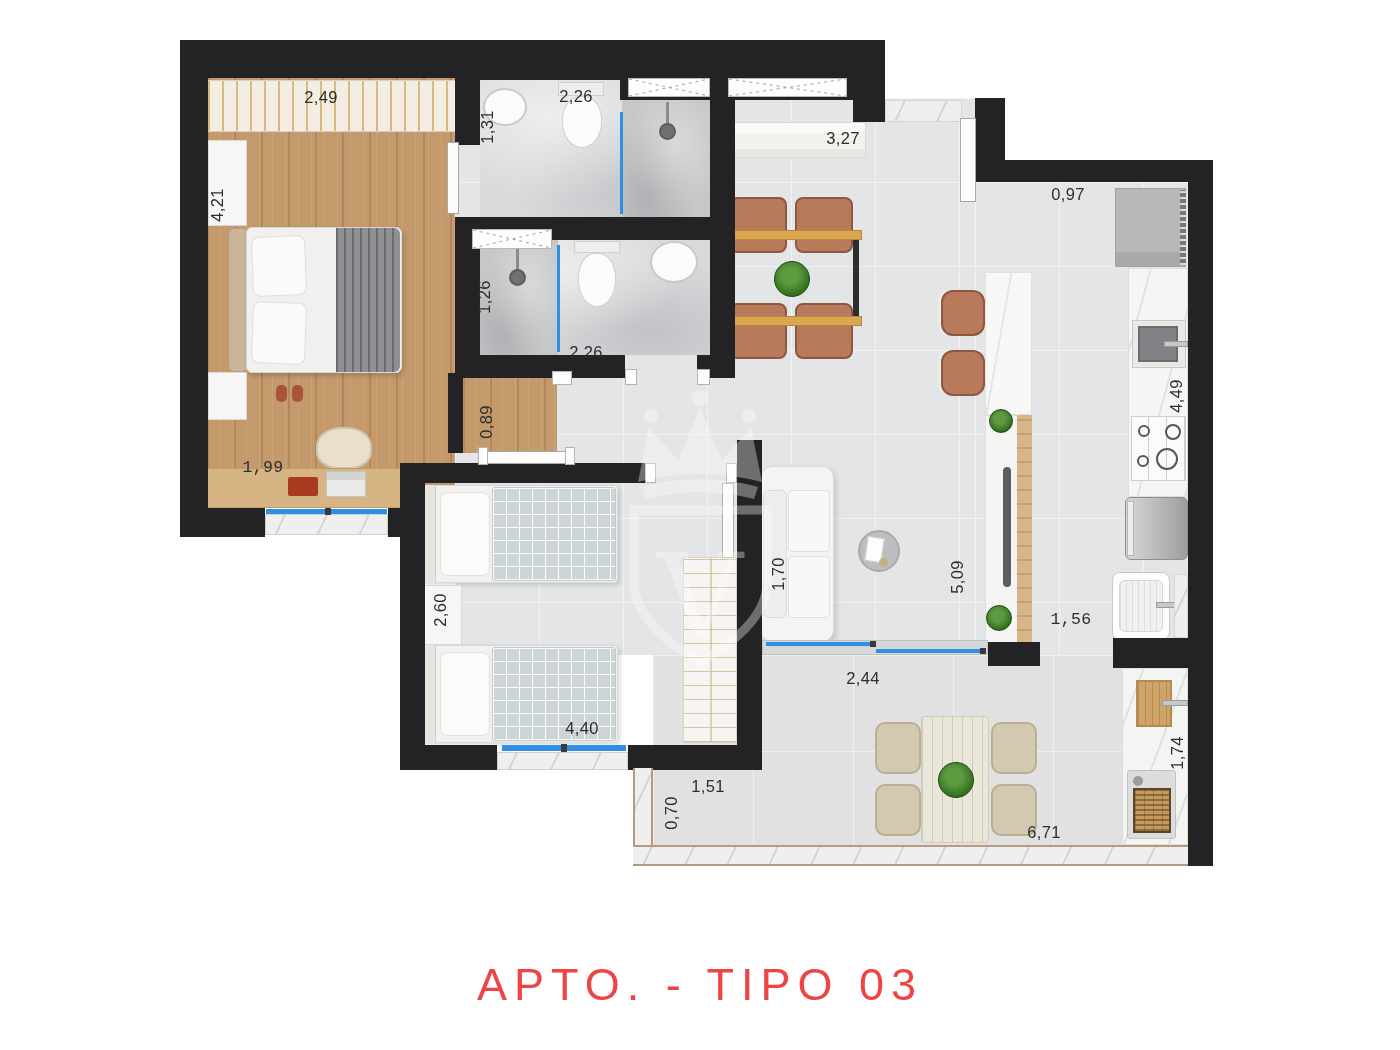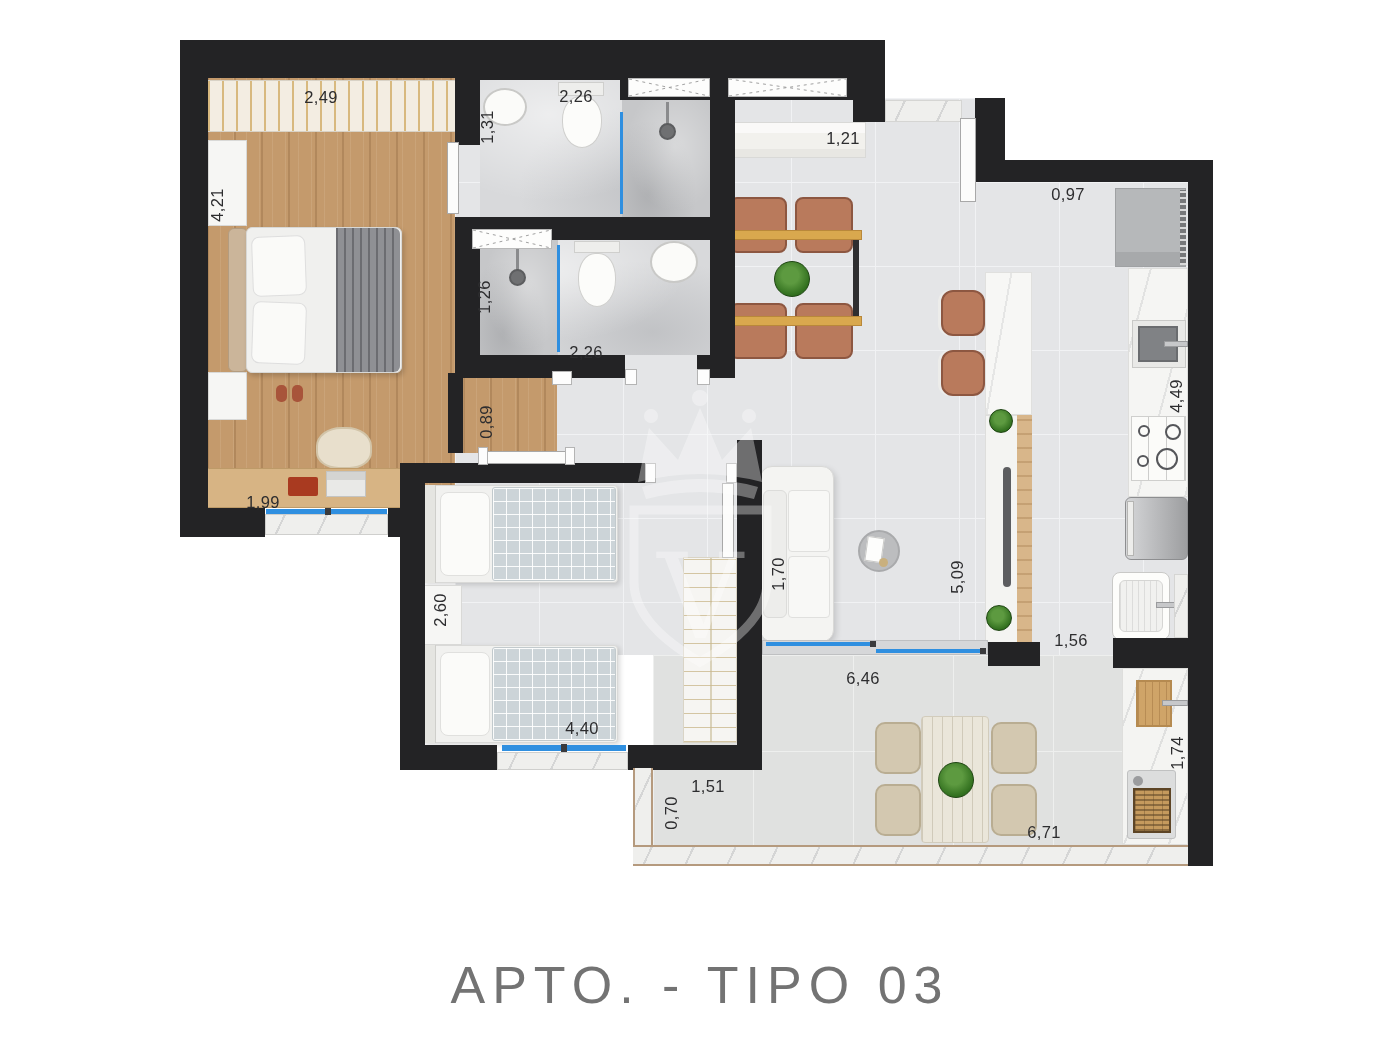--- a/index.html
+++ b/index.html
@@ -30,21 +30,21 @@
   .wall{position:absolute;box-sizing:border-box;background:#232325;}
   .jamb{position:absolute;box-sizing:border-box;background:#fdfdfd;border:1px solid #b4b4b4;}
   .leaf{position:absolute;box-sizing:border-box;background:#fcfcfb;border:1px solid #a8a8a8;}
   .glass{position:absolute;background:#2f8fe0;}
   
   .white-f{position:absolute;box-sizing:border-box;background:#f6f6f4;border:1px solid #d9d9d7;}
   .dim{position:absolute;font:400 16.5px/1 "Liberation Sans",sans-serif;color:#2d2d2f;
        letter-spacing:.4px;transform:translate(-50%,-50%);white-space:nowrap;}
   .dim.v{transform:translate(-50%,-50%) rotate(-90deg);}
   .title{position:absolute;left:700px;top:985px;transform:translate(-50%,-50%);
-         font-size:52px;font-weight:300;letter-spacing:7px;color:#737373;white-space:nowrap;}
+         font-size:45px;font-weight:300;letter-spacing:7px;color:#ef4444;white-space:nowrap;}
   .plant{position:absolute;border-radius:50%;
          background:radial-gradient(circle at 45% 40%,#5d9a40 0 30%,#32701f 70%,#265618 100%);
          border:1px solid #1e4512;}
   .chair-brown{position:absolute;box-sizing:border-box;background:#b97a5c;border:2px solid #8d5741;border-radius:8px;}
   .chair-out{position:absolute;box-sizing:border-box;background:#d3c8b0;border:2px solid #b9ad92;border-radius:10px;}
   .checker{background-color:#ccd4d8;
     background-image:linear-gradient(rgba(255,255,255,.9) 1.5px,transparent 1.5px),
                      linear-gradient(90deg,rgba(255,255,255,.9) 1.5px,transparent 1.5px);
     background-size:13px 13px;}
   .xbox{position:absolute;box-sizing:border-box;background:#fdfdfc;border:1px solid #b9b9b9;}
@@ -255,31 +255,31 @@
 
   <div class="glass" style="left:620px;top:112px;width:3px;height:102px;"></div>
   <div class="glass" style="left:557px;top:245px;width:3px;height:107px;"></div>
 
   <span class="dim" style="left:321px;top:97px;">2,49</span>
   <span class="dim v" style="left:217px;top:205px;">4,21</span>
   <span class="dim v" style="left:487px;top:127px;">1,31</span>
   <span class="dim" style="left:576px;top:96px;">2,26</span>
   <span class="dim v" style="left:484px;top:297px;">1,26</span>
   <span class="dim" style="left:586px;top:352px;">2,26</span>
-  <span class="dim" style="left:843px;top:138px;">1,21</span>
+  <span class="dim" style="left:843px;top:138px;">3,27</span>
   <span class="dim" style="left:1068px;top:194px;">0,97</span>
   <span class="dim v" style="left:1176px;top:396px;">4,49</span>
-  <span class="dim" style="left:1071px;top:640px;">1,56</span>
+  <span class="dim" style="left:1071px;top:620px;font-family:Liberation Mono, monospace;">1,56</span>
   <span class="dim v" style="left:957px;top:577px;">5,09</span>
   <span class="dim v" style="left:778px;top:574px;">1,70</span>
   <span class="dim v" style="left:486px;top:422px;">0,89</span>
-  <span class="dim" style="left:263px;top:502px;">1,99</span>
+  <span class="dim" style="left:263px;top:468px;font-family:Liberation Mono, monospace;">1,99</span>
   <span class="dim v" style="left:440px;top:610px;">2,60</span>
   <span class="dim" style="left:582px;top:728px;">4,40</span>
-  <span class="dim" style="left:863px;top:678px;">6,46</span>
+  <span class="dim" style="left:863px;top:678px;">2,44</span>
   <span class="dim" style="left:708px;top:786px;">1,51</span>
   <span class="dim v" style="left:671px;top:813px;">0,70</span>
   <span class="dim" style="left:1044px;top:832px;">6,71</span>
   <span class="dim v" style="left:1177px;top:753px;">1,74</span>
 
   <div class="watermark">
     <svg viewBox="0 0 165 295" width="165" height="295">
       <g fill="#ffffff">
         <circle cx="33" cy="30" r="7"></circle>
         <circle cx="82" cy="12" r="8"></circle>

